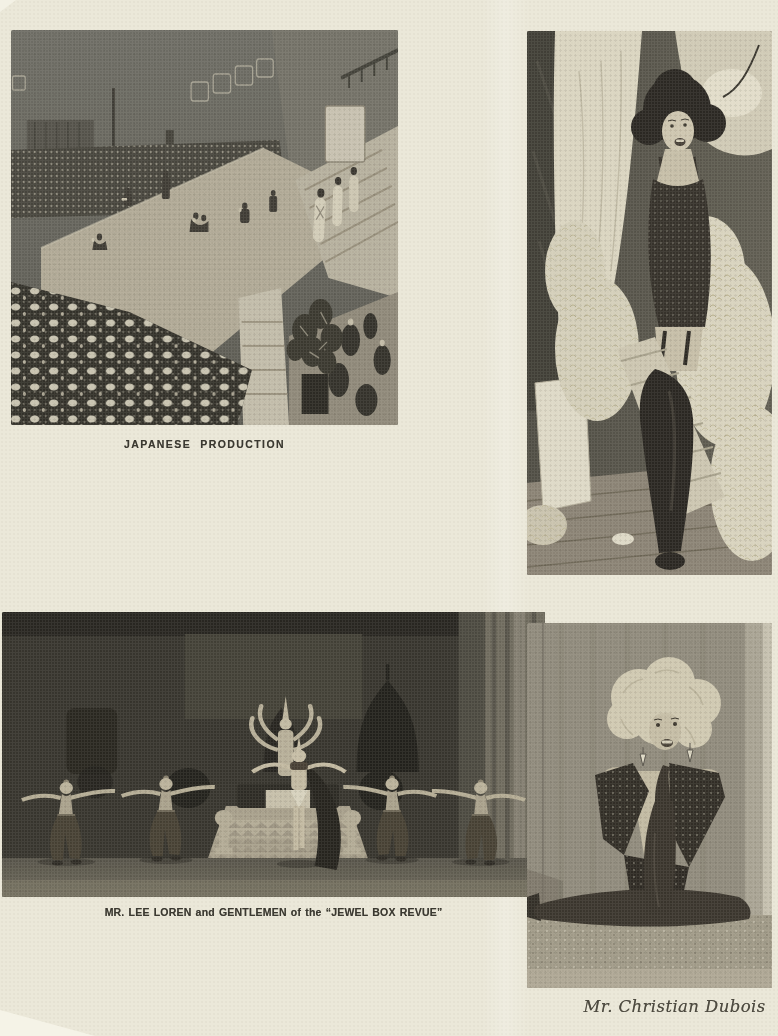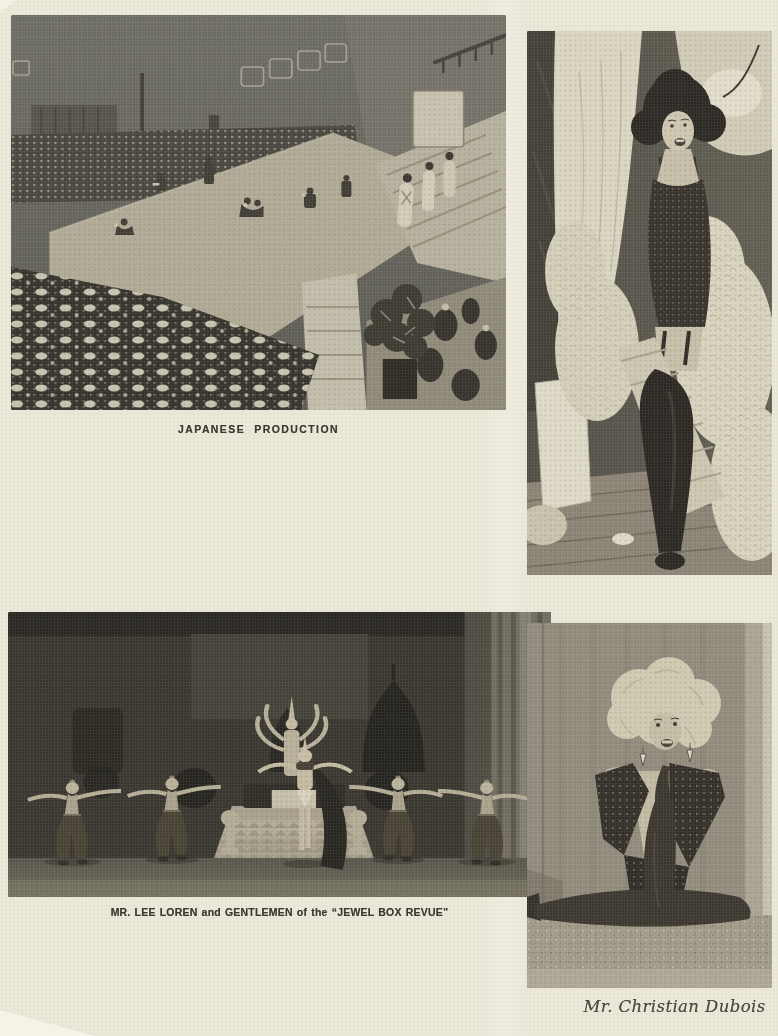--- a/index.html
+++ b/index.html
@@ -23,25 +23,25 @@
     box-shadow: inset 0 0 0 1px rgba(60,58,48,0.25), inset 0 0 34px rgba(40,38,30,0.14);
   }
   .photo svg{display:block;width:100%;height:100%;}
   .photo::after{
     content:"";position:absolute;inset:0;pointer-events:none;
     background-image:
       radial-gradient(rgba(245,243,230,0.07) 1px, transparent 1.3px),
       radial-gradient(rgba(25,22,15,0.08) 1px, transparent 1.3px);
     background-size:3px 3px,5px 5px;background-position:0 0,1px 2px;
   }
-  #fig1{left:11px;top:15px;width:495px;}
+  #fig1{left:11px;top:30px;width:387px;}
   #fig1 .photo{height:395px;}
   #fig2{left:527px;top:31px;width:245px;}
   #fig2 .photo{height:544px;}
-  #fig3{left:8px;top:612px;width:543px;}
+  #fig3{left:2px;top:612px;width:543px;}
   #fig3 .photo{height:285px;}
   #fig4{left:527px;top:623px;width:245px;}
   #fig4 .photo{height:365px;}
   figcaption{
     text-align:center;color:#3b3931;
     text-shadow:0 0 0.5px rgba(62,58,48,0.55);
   }
   .cap-sans{
     font-family:"Liberation Sans",sans-serif;font-weight:bold;
     font-size:10.5px;letter-spacing:1.4px;word-spacing:5px;margin-top:13px;

